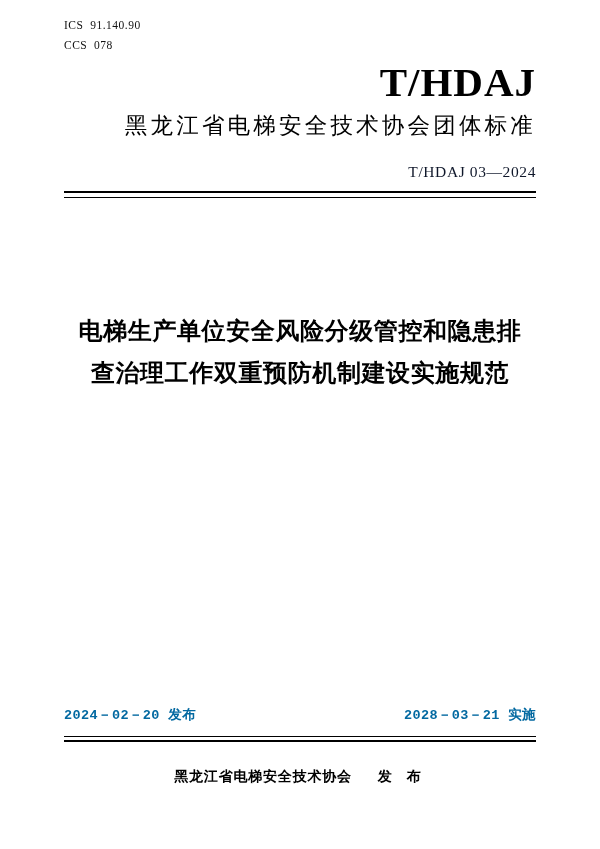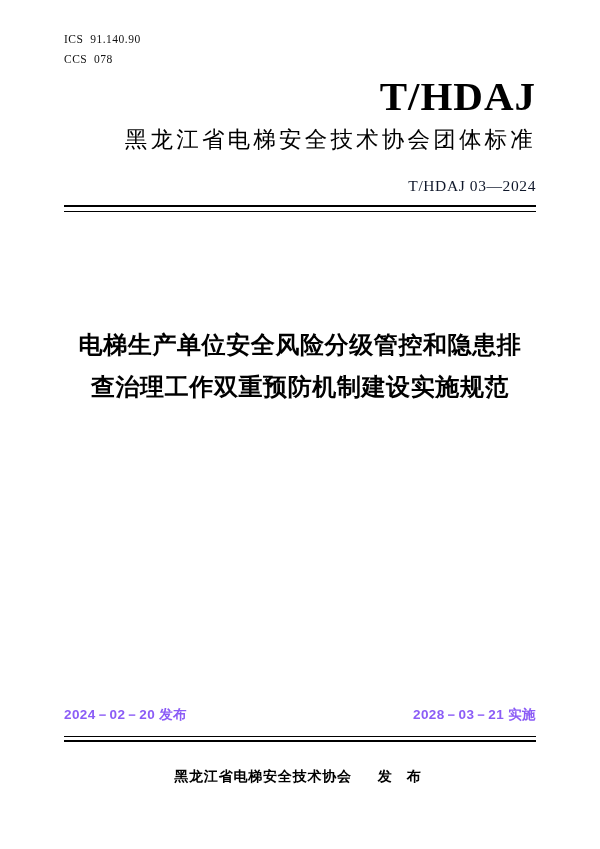--- a/index.html
+++ b/index.html
@@ -17,21 +17,21 @@
   .page {
     position: relative;
     width: 600px;
     height: 849px;
     box-sizing: border-box;
     padding: 0 64px;
   }
 
   
   .ics-block {
-    padding-top: 30px;
+    padding-top: 16px;
     font-family: "Liberation Serif", serif;
     font-size: 11.5px;
     line-height: 1.7;
     letter-spacing: 0.5px;
     color: #111;
   }
   .ics-line {
     white-space: pre;
   }
 
@@ -93,25 +93,25 @@
 
   
   .dates-row {
     position: absolute;
     left: 64px;
     right: 64px;
     top: 706px;
     display: flex;
     justify-content: space-between;
     align-items: center;
-    font-family: Liberation Sans, sans-serif;
+    font-family: Liberation Mono, monospace;
     font-size: 13.5px;
     font-weight: 700;
     letter-spacing: 0.4px;
-    color: #8b5cf6;
+    color: #0369a1;
   }
 
   
   .rule-bottom-thin {
     position: absolute;
     left: 64px;
     right: 64px;
     top: 736px;
     border-top: 1px solid #000;
   }

